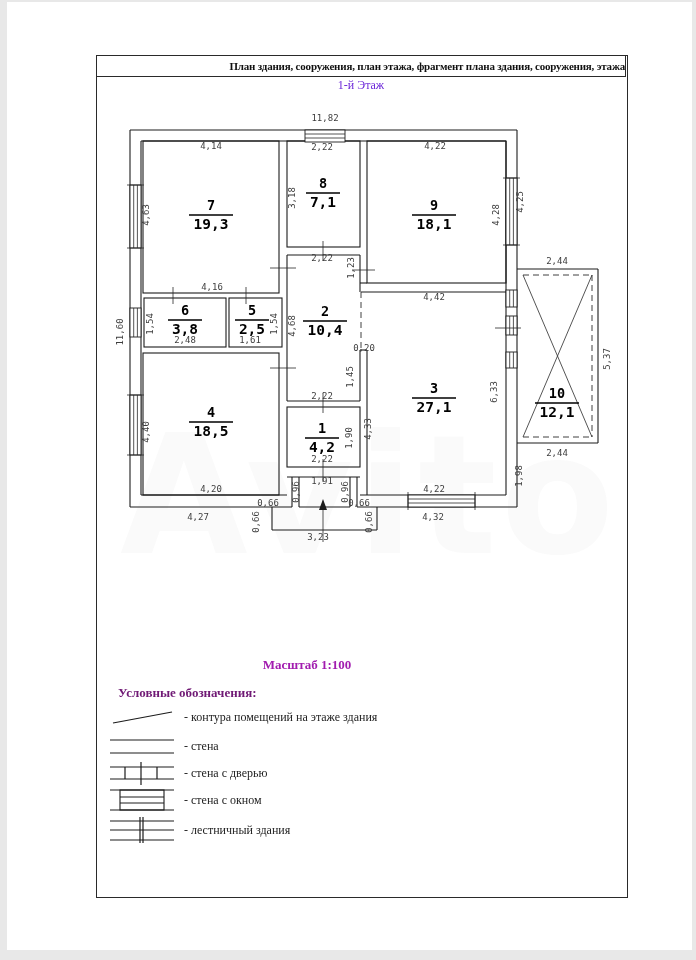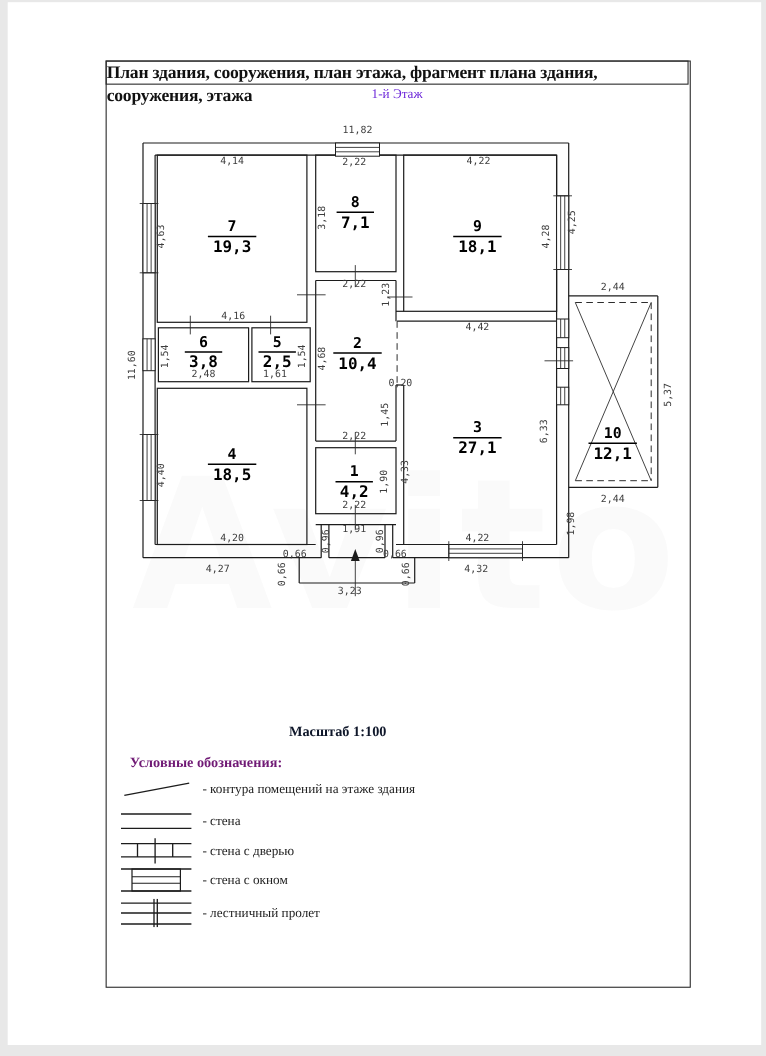--- a/index.html
+++ b/index.html
@@ -5,30 +5,30 @@
   html,body{margin:0;padding:0;}
   body{
     width:696px;height:960px;position:relative;overflow:hidden;
     background:#e8e8e8;font-family:"Liberation Serif", serif;
   }
   .page{position:absolute;left:7px;top:2px;width:685px;height:948px;background:#ffffff;}
   .frame{position:absolute;left:96px;top:55px;width:530px;height:841px;border:1px solid #2a2a2a;background:transparent;}
   .title-row{
     position:absolute;left:96px;top:55px;width:530px;height:22px;
     border:1px solid #2a2a2a;box-sizing:border-box;
-    font-weight:bold;font-size:16px;text-align:left;line-height:21px;color:#111;
+    font-weight:bold;font-size:11px;text-align:right;line-height:21px;color:#111;
     letter-spacing:-0.2px;
   }
   .subtitle-row{
     position:absolute;left:97px;top:78px;width:528px;height:18px;
     font-size:12px;text-align:center;color:#6d28d9;
   }
   .scale-label{
     position:absolute;left:96px;top:657px;width:422px;text-align:center;
-    font-weight:bold;font-size:13px;color:#0f172a;
+    font-weight:bold;font-size:13px;color:#a21caf;
   }
   .legend-header{
     position:absolute;left:118px;top:685px;
     font-weight:bold;font-size:13px;color:#701a75;
   }
   .legend-row{position:absolute;left:110px;display:flex;align-items:center;}
   .legend-row .sym{width:68px;height:26px;flex:0 0 68px;}
   .legend-row .lbl{font-size:12px;color:#222;margin-left:6px;white-space:nowrap;}
   .plan-svg{position:absolute;left:0;top:0;}
   .watermark{
@@ -304,14 +304,14 @@
 </div>
 
 <div class="legend-row" style="top:817px;">
   <svg class="sym" viewBox="0 0 68 26">
     <line x1="0" y1="4" x2="64" y2="4" stroke="#1c1c1c" stroke-width="1.2"></line>
     <line x1="0" y1="13" x2="64" y2="13" stroke="#1c1c1c" stroke-width="1.2"></line>
     <line x1="0" y1="23" x2="64" y2="23" stroke="#1c1c1c" stroke-width="1.2"></line>
     <line x1="30" y1="0" x2="30" y2="26" stroke="#1c1c1c" stroke-width="1.2"></line>
     <line x1="33" y1="0" x2="33" y2="26" stroke="#1c1c1c" stroke-width="1.2"></line>
   </svg>
-  <span class="lbl">- лестничный пролет</span>
+  <span class="lbl">- лестничный здания</span>
 </div>
 
 </body></html>

